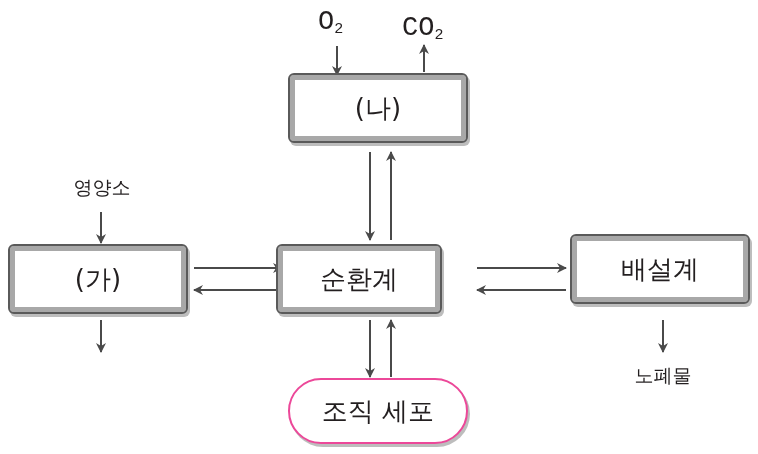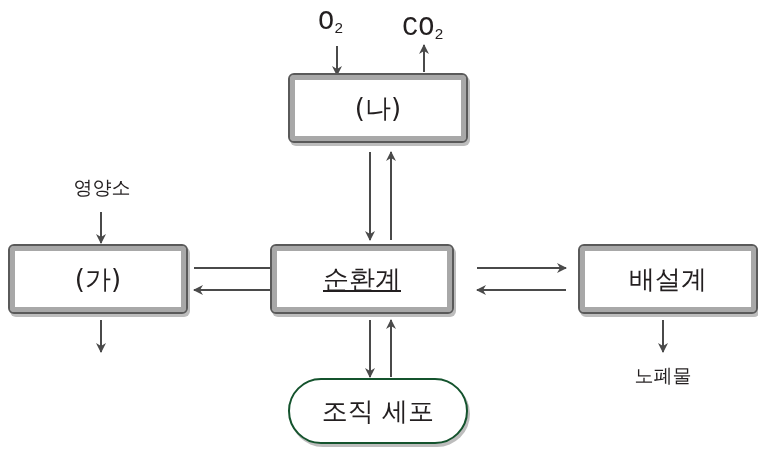--- a/index.html
+++ b/index.html
@@ -8,21 +8,21 @@
     .box {
       position: absolute; box-sizing: border-box;
       border: 2px solid #5a5a5a; border-radius: 6px;
       background: #ffffff;
       box-shadow: inset 0 0 0 5px #a8a8a8, 2px 3px 0 #bdbdbd;
       display: flex; align-items: center; justify-content: center;
       font-size: 26px;
     }
     .pill {
       position: absolute; box-sizing: border-box;
-      border: 2px solid #14532d; border-radius: 40px;
+      border: 2px solid #ec4899; border-radius: 40px;
       background: #ffffff;
       box-shadow: 2px 3px 0 #bdbdbd;
       display: flex; align-items: center; justify-content: center;
       font-size: 26px;
     }
     .label { position: absolute; font-size: 19px; text-align: center; white-space: nowrap; line-height: 1.25; }
     .serif { font-family: Liberation Mono, monospace; font-size: 27px; }
     .serif sub { font-size: 15px; vertical-align: -4px; }
     svg.arrows { position: absolute; left: 0; top: 0; }
   </style>
@@ -58,25 +58,25 @@
 <div class="box" style="left:288px; top:73px; width:180px; height:70px;">
   <span>(나)</span>
 </div>
 
 <div class="label" style="left:52px; top:176px; width:100px;">영양소</div>
 
 <div class="box" style="left:8px; top:244px; width:180px; height:70px;">
   <span>(가)</span>
 </div>
 
-<div class="box" style="left:270px; top:244px; width:184px; height:70px;text-decoration:underline;">
+<div class="box" style="left:276px; top:244px; width:166px; height:70px;">
   <span>순환계</span>
 </div>
 
-<div class="box" style="left:570px; top:244px; width:180px; height:70px;margin-left:8px;">
+<div class="box" style="left:570px; top:234px; width:180px; height:70px;">
   <span>배설계</span>
 </div>
 
 <div class="label" style="left:6px; top:364px; width:190px;">
 </div>
 
 <div class="label" style="left:613px; top:364px; width:100px;">노폐물</div>
 
 <div class="pill" style="left:288px; top:378px; width:180px; height:66px;">
   <span>조직 세포</span>

